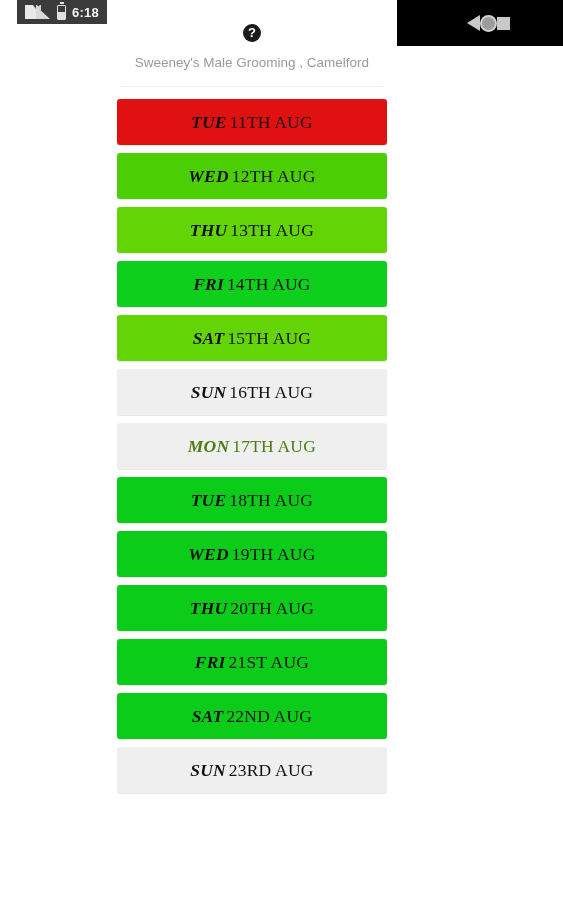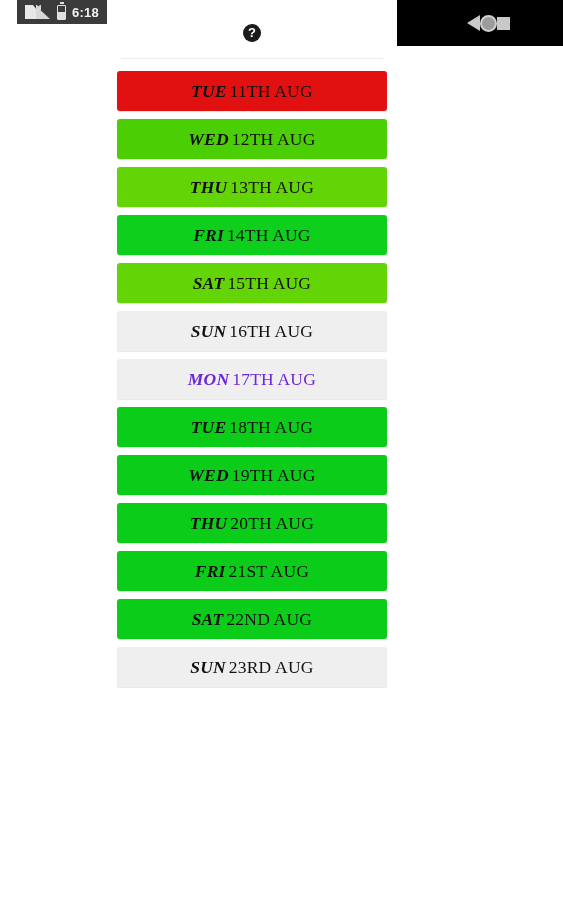--- a/index.html
+++ b/index.html
@@ -101,21 +101,21 @@
     background: #eceff0;
   }
 
   .daylist {
     margin-top: 12px;
     padding: 0 10px;
     display: flex; flex-direction: column;
     gap: 8px;
   }
   .day-btn {
-    height: 40px;
+    height: 46px;
     border-radius: 3px;
     display: flex; align-items: center; justify-content: center;
     cursor: pointer;
     user-select: none;
     border: none;
     width: 100%;
     box-shadow: 0 1px 1px rgba(0,0,0,0.10);
     font-family: "Liberation Serif", serif;
   }
   .day-label {
@@ -178,20 +178,21 @@
       <span class="sb-time">6:18</span>
     </div>
   </div>
 
   <div class="content">
 
     <div class="header">
       <div class="page-title">
         <span class="q-icon">?</span>
       </div>
+      <div class="subtitle">Sweeney's Male Grooming , Camelford</div>
     </div>
 
     <div class="divider"></div>
 
     <div class="daylist" id="daylist">
         <div class="day-btn" style="background: rgb(226, 17, 17);">
           <span class="day-label" style="color: rgb(17, 17, 17);">
             <span class="day-abbr">TUE</span>
             <span class="day-date">11TH AUG</span>
           </span>
@@ -220,21 +221,21 @@
             <span class="day-date">15TH AUG</span>
           </span>
         </div>
         <div class="day-btn" style="background: rgb(239, 239, 239);">
           <span class="day-label" style="color: rgb(17, 17, 17);">
             <span class="day-abbr">SUN</span>
             <span class="day-date">16TH AUG</span>
           </span>
         </div>
         <div class="day-btn" style="background: rgb(239, 239, 239);">
-          <span class="day-label" style="color: #6d28d9;">
+          <span class="day-label" style="color: #4d7c0f;">
             <span class="day-abbr">MON</span>
             <span class="day-date">17TH AUG</span>
           </span>
         </div>
         <div class="day-btn" style="background: rgb(12, 204, 26);">
           <span class="day-label" style="color: rgb(17, 17, 17);">
             <span class="day-abbr">TUE</span>
             <span class="day-date">18TH AUG</span>
           </span>
         </div>

